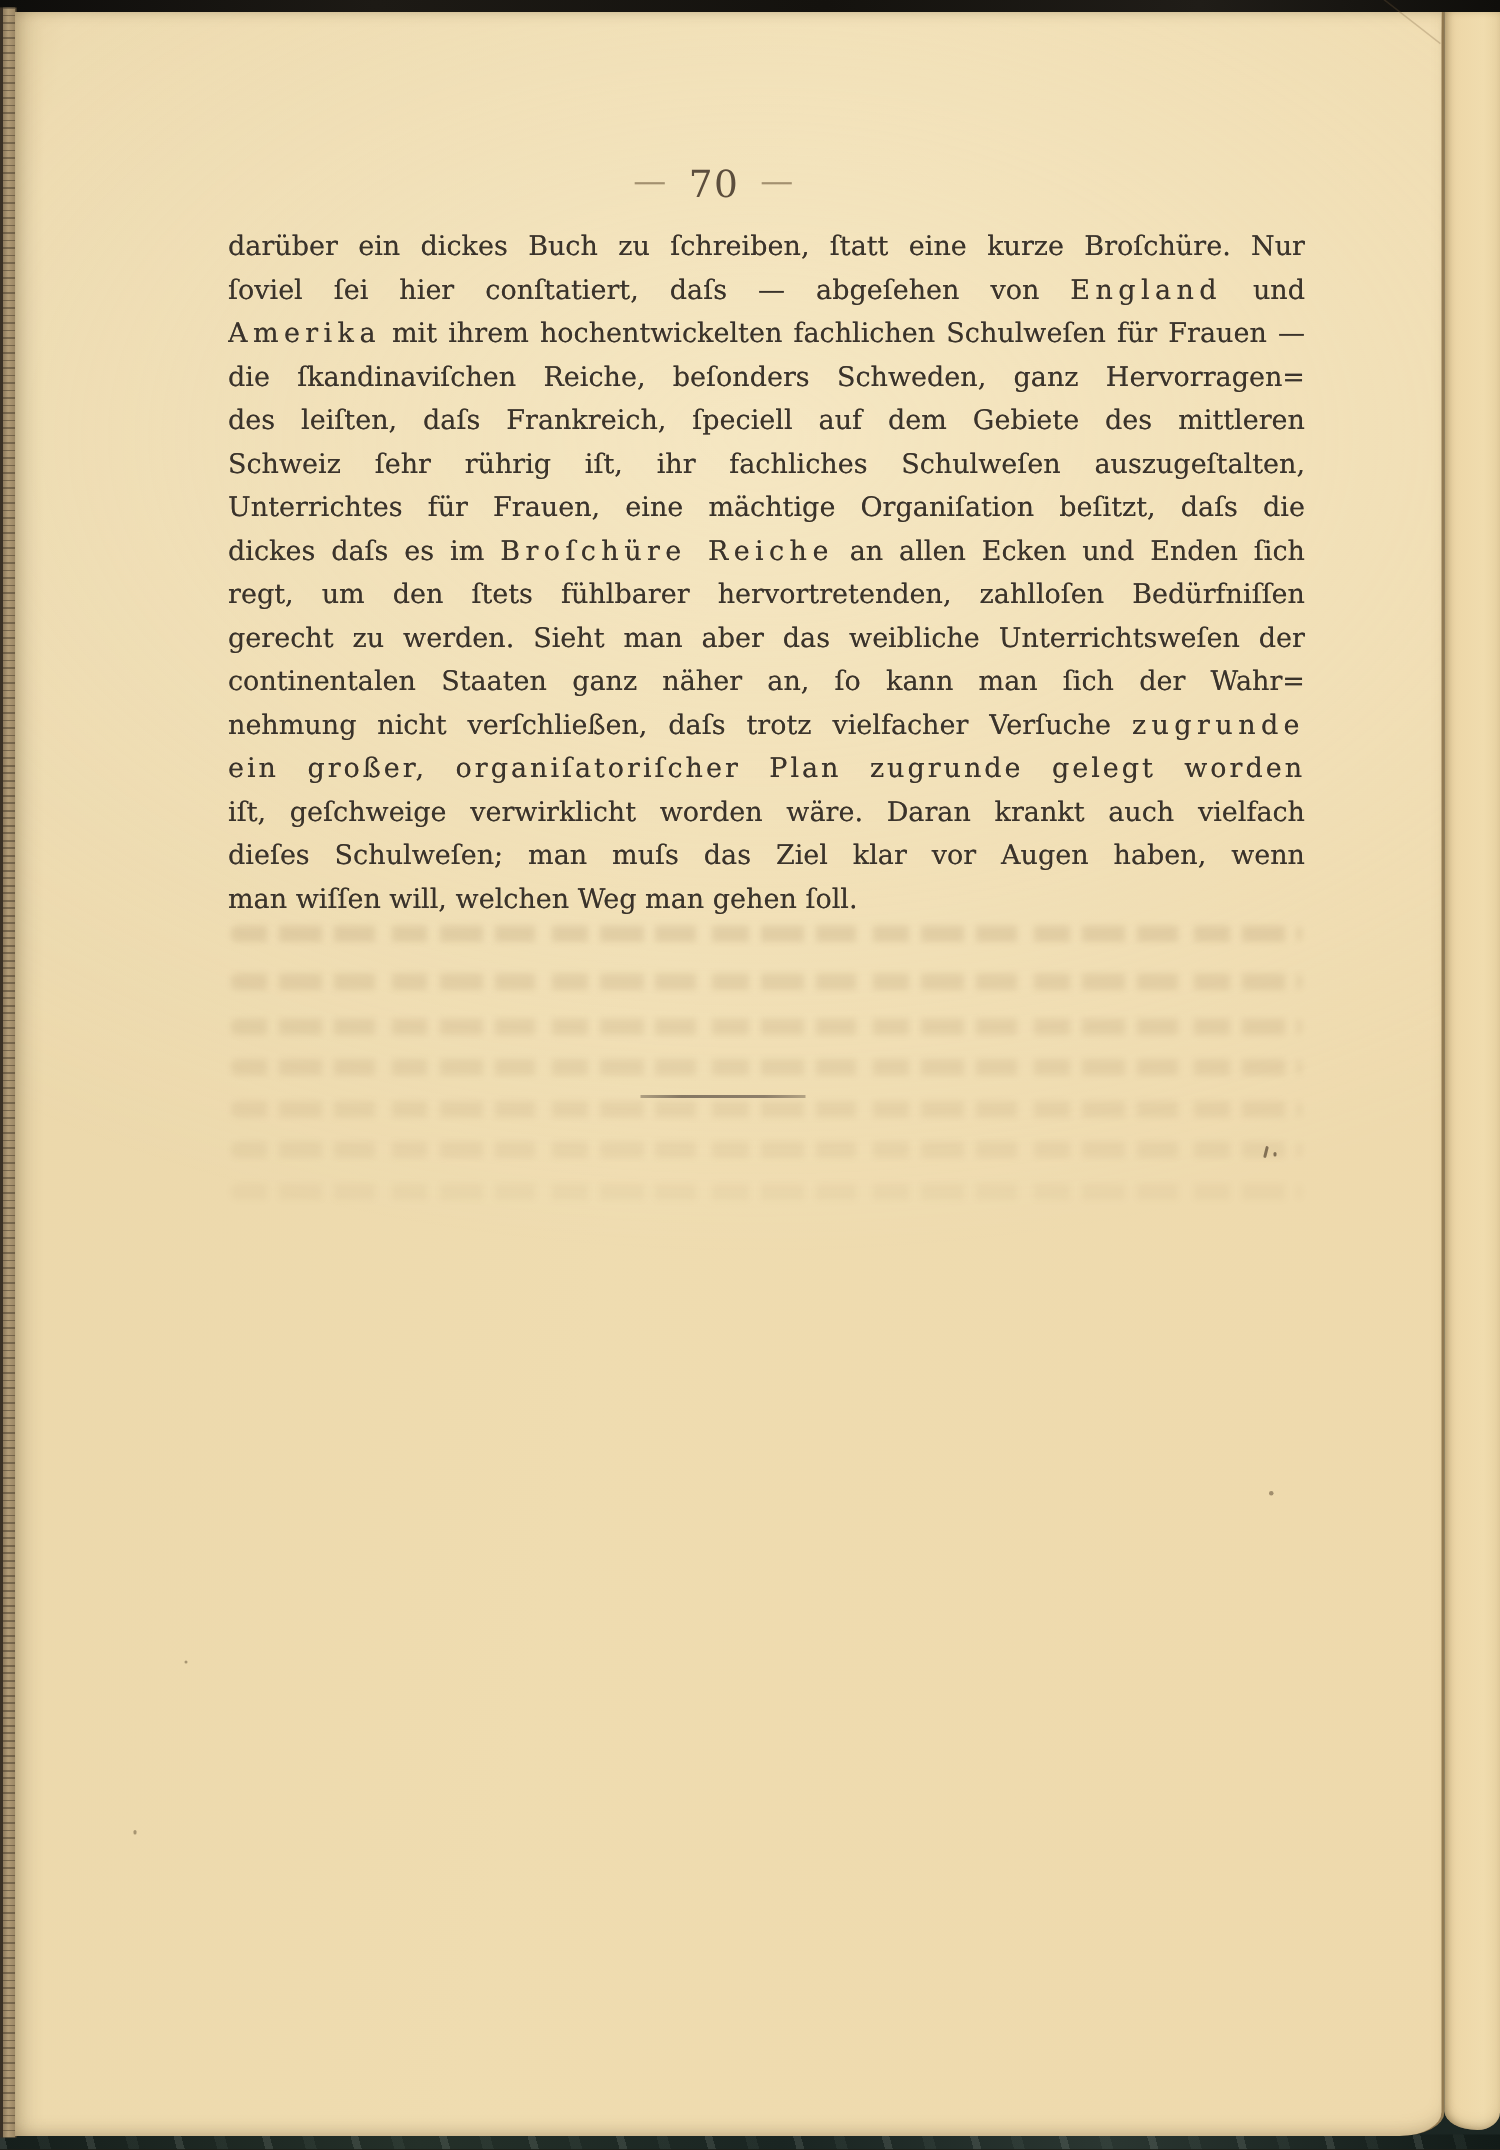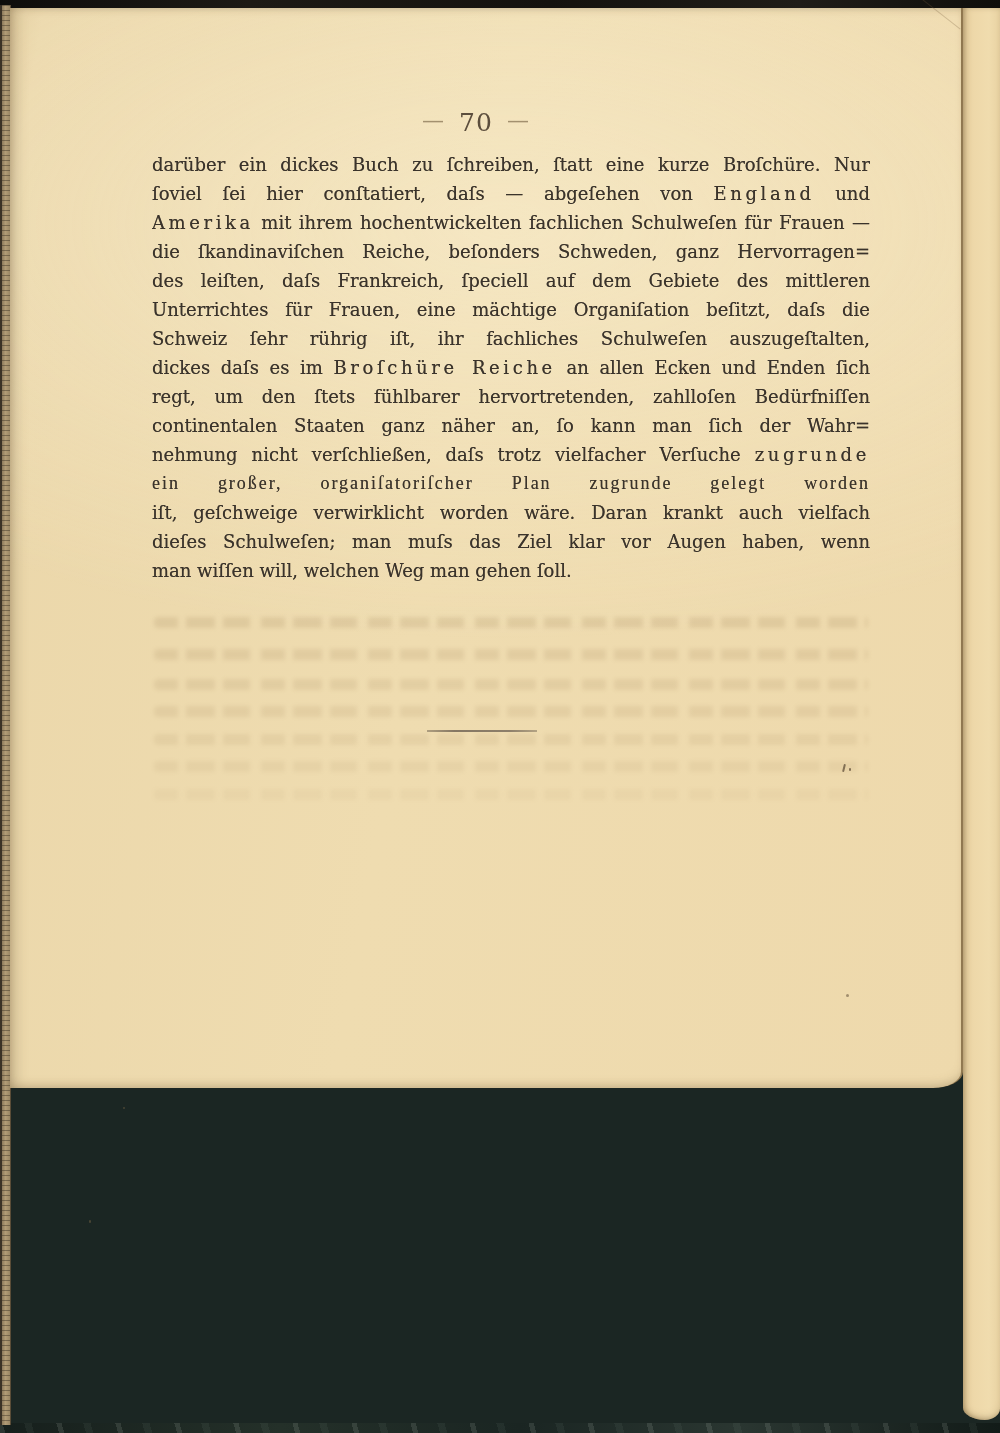--- a/index.html
+++ b/index.html
@@ -21,21 +21,21 @@
     background:
       repeating-linear-gradient(to bottom, rgba(58,48,35,.45) 0 1px, rgba(0,0,0,0) 1px 5px),
       linear-gradient(90deg,#3a3126 0 2px,#8d7a5c 2px,var(--binding) 55%,#9a8664);
     border-right:1px solid #5a4c37;}
   
   .cover-bottom{position:absolute;left:0;right:0;bottom:0;height:10px;z-index:1;
     background:
       repeating-linear-gradient(75deg, rgba(190,200,190,.14) 0 5px, rgba(0,0,0,0) 5px 26px, rgba(120,140,130,.10) 26px 33px, rgba(0,0,0,0) 33px 57px),
       linear-gradient(90deg,#161f1c,#243029 28%,#1a2522 52%,#2a3631 74%,#121b18);}
   
-  .page{position:absolute;left:10px;top:8px;width:951px;height:1080px;z-index:3;
+  .page{position:absolute;left:10px;top:8px;width:951px;height:1416px;z-index:3;
     background:
       radial-gradient(130% 55% at 52% 20%, rgba(255,248,224,.38), rgba(255,248,224,0) 70%),
       linear-gradient(100deg, var(--paper-lo) 0, #ebd7aa 3%, var(--paper) 45%, #eed9ac 100%);
     box-shadow: inset 9px 0 16px -8px rgba(92,72,42,.45), inset 0 -7px 14px -9px rgba(92,72,42,.40), inset 0 4px 8px -6px rgba(92,72,42,.35);
     border-right:2px solid rgba(113,88,51,.75);
     border-radius:0 0 30px 0 / 0 0 16px 0;}
   
   .fore-edge{position:absolute;left:963px;top:8px;width:37px;height:1412px;z-index:2;
     background:linear-gradient(90deg,#e6cf9f, var(--fore) 30%, #f0dcae 70%, #e8d2a2);
     box-shadow: inset 3px 0 6px -2px rgba(104,80,44,.55), inset 0 -6px 10px -7px rgba(90,70,40,.5);
@@ -46,21 +46,21 @@
   .pagenum{position:absolute;top:98px;left:107px;width:718px;z-index:5;
     text-align:center;font-size:25px;line-height:34px;color:var(--ink-faded);
     letter-spacing:1px;}
   .pagenum .dash{color:var(--dash);font-size:22px;margin:0 14px;position:relative;top:-3px;}
   
   .text-block{position:absolute;top:142px;left:142px;width:718px;z-index:5;}
   .tl{height:29px;line-height:29px;font-size:18px;color:var(--ink);
     text-align:justify;text-align-last:justify;overflow:hidden;
     text-shadow:0 0 .4px rgba(58,51,43,.65);}
   .tl.last{text-align-last:left;}
-  .tl.tracked{letter-spacing:.11em;font-family:Liberation Serif, serif;}
+  .tl.tracked{letter-spacing:.11em;}
   .gesperrt{letter-spacing:.2em;}
   
   .divider{position:absolute;top:722px;left:417px;width:110px;height:2px;z-index:6;
     background:linear-gradient(90deg,rgba(122,108,88,.55),#857763 25%,#8d7f6a 75%,rgba(122,108,88,.5));}
   
   .ghost{position:absolute;left:144px;width:714px;height:11px;z-index:4;border-radius:4px;
     filter:blur(2.2px);
     background:repeating-linear-gradient(90deg,
       rgba(151,121,78,.30) 0 24px, rgba(151,121,78,0) 24px 32px,
       rgba(151,121,78,.30) 32px 61px, rgba(151,121,78,0) 61px 69px,
@@ -85,24 +85,25 @@
     <div class="pagenum">
       <span class="dash">—</span><span class="num">70</span><span class="dash">—</span>
     </div>
 
     <div class="text-block">
         <div class="tl"><span>darüber ein dickes Buch zu ſchreiben, ſtatt eine kurze Broſchüre. Nur</span></div>
         <div class="tl"><span>ſoviel ſei hier conſtatiert, daſs — abgeſehen von </span><span class="gesperrt">England</span><span> und</span></div>
         <div class="tl"><span class="gesperrt">Amerika</span><span> mit ihrem hochentwickelten fachlichen Schulweſen für Frauen —</span></div>
         <div class="tl"><span>die ſkandinaviſchen Reiche, beſonders Schweden, ganz Hervorragen=</span></div>
         <div class="tl"><span>des leiſten, daſs Frankreich, ſpeciell auf dem Gebiete des mittleren</span></div>
+        <div class="tl"><span>Schweiz ſehr rührig iſt, ihr fachliches Schulweſen auszugeſtalten,</span></div>
         <div class="tl"><span>Unterrichtes für Frauen, eine mächtige Organiſation beſitzt, daſs die</span></div>
-        <div class="tl"><span>Schweiz ſehr rührig iſt, ihr fachliches Schulweſen auszugeſtalten,</span></div>
         <div class="tl"><span>dickes daſs es im </span><span class="gesperrt">Broſchüre Reiche</span><span> an allen Ecken und Enden ſich</span></div>
         <div class="tl"><span>regt, um den ſtets fühlbarer hervortretenden, zahlloſen Bedürfniſſen</span></div>
+        <div class="tl"><span>gerecht zu werden. Sieht man aber das weibliche Unterrichtsweſen der</span></div>
         <div class="tl"><span>continentalen Staaten ganz näher an, ſo kann man ſich der Wahr=</span></div>
         <div class="tl"><span>nehmung nicht verſchließen, daſs trotz vielfacher Verſuche </span><span class="gesperrt">zugrunde</span></div>
         <div class="tl tracked"><span>ein großer, organiſatoriſcher Plan zugrunde gelegt worden</span></div>
         <div class="tl"><span>iſt, geſchweige verwirklicht worden wäre. Daran krankt auch vielfach</span></div>
         <div class="tl"><span>dieſes Schulweſen; man muſs das Ziel klar vor Augen haben, wenn</span></div>
         <div class="tl last"><span>man wiſſen will, welchen Weg man gehen ſoll.</span></div>
       </div>
 
     <div class="ghost" style="top:609px;opacity:.55"></div>
     <div class="ghost" style="top:641px;opacity:.5"></div>

